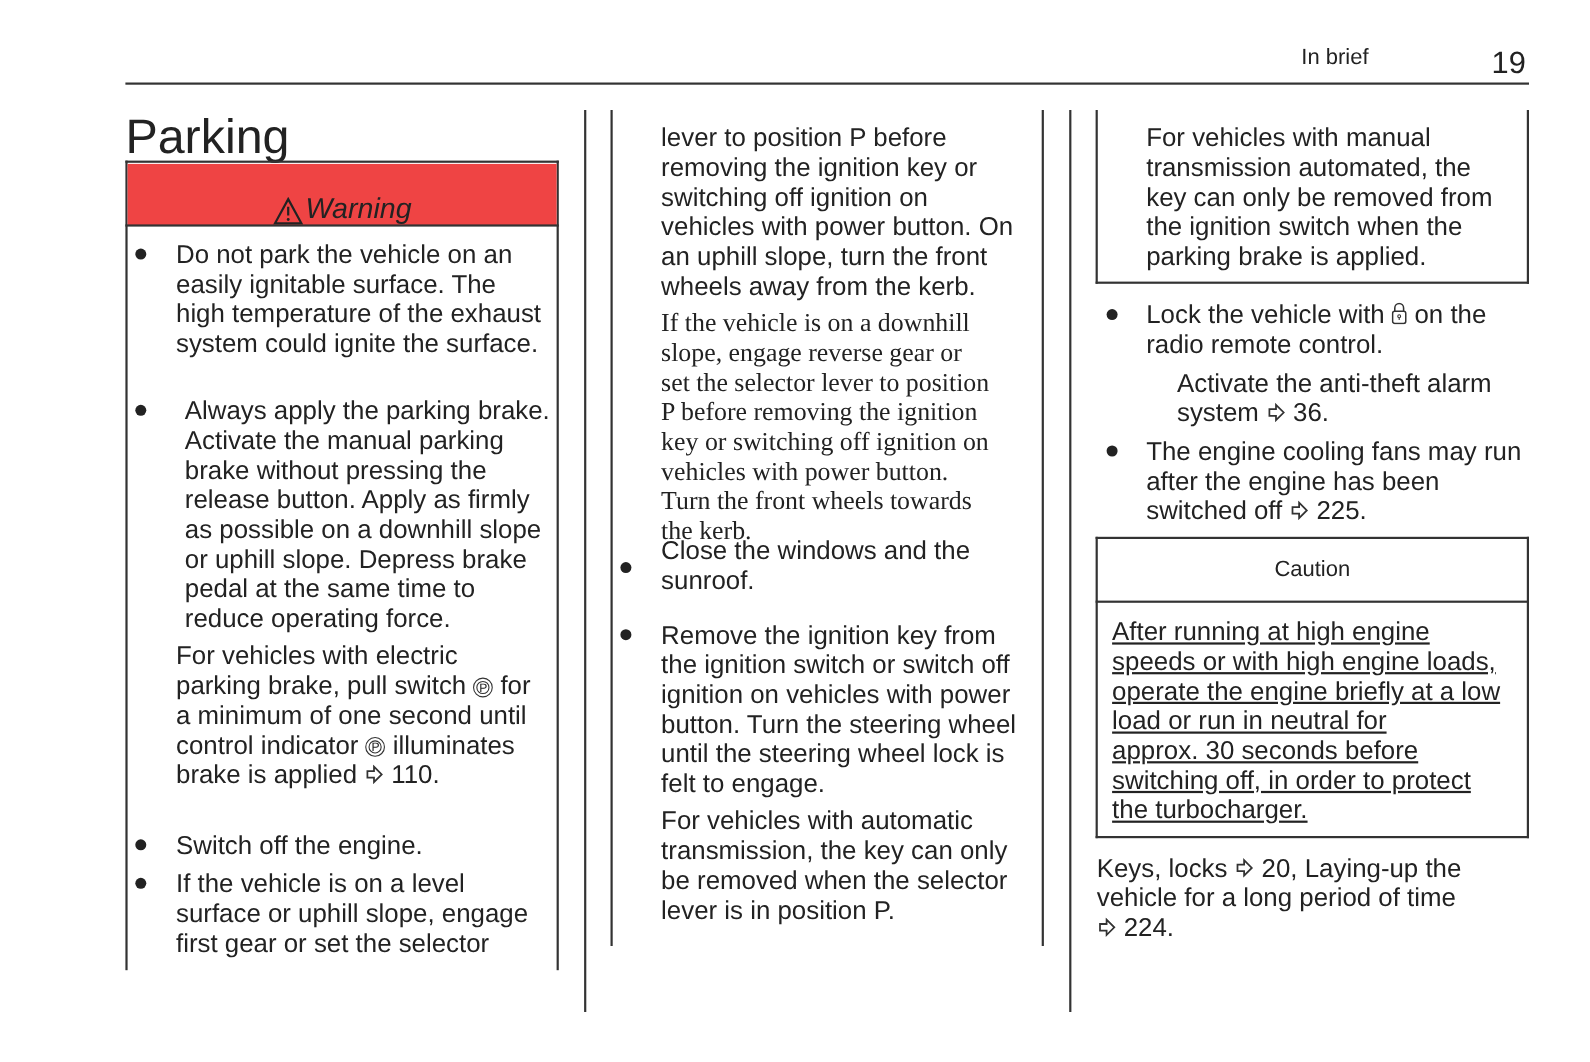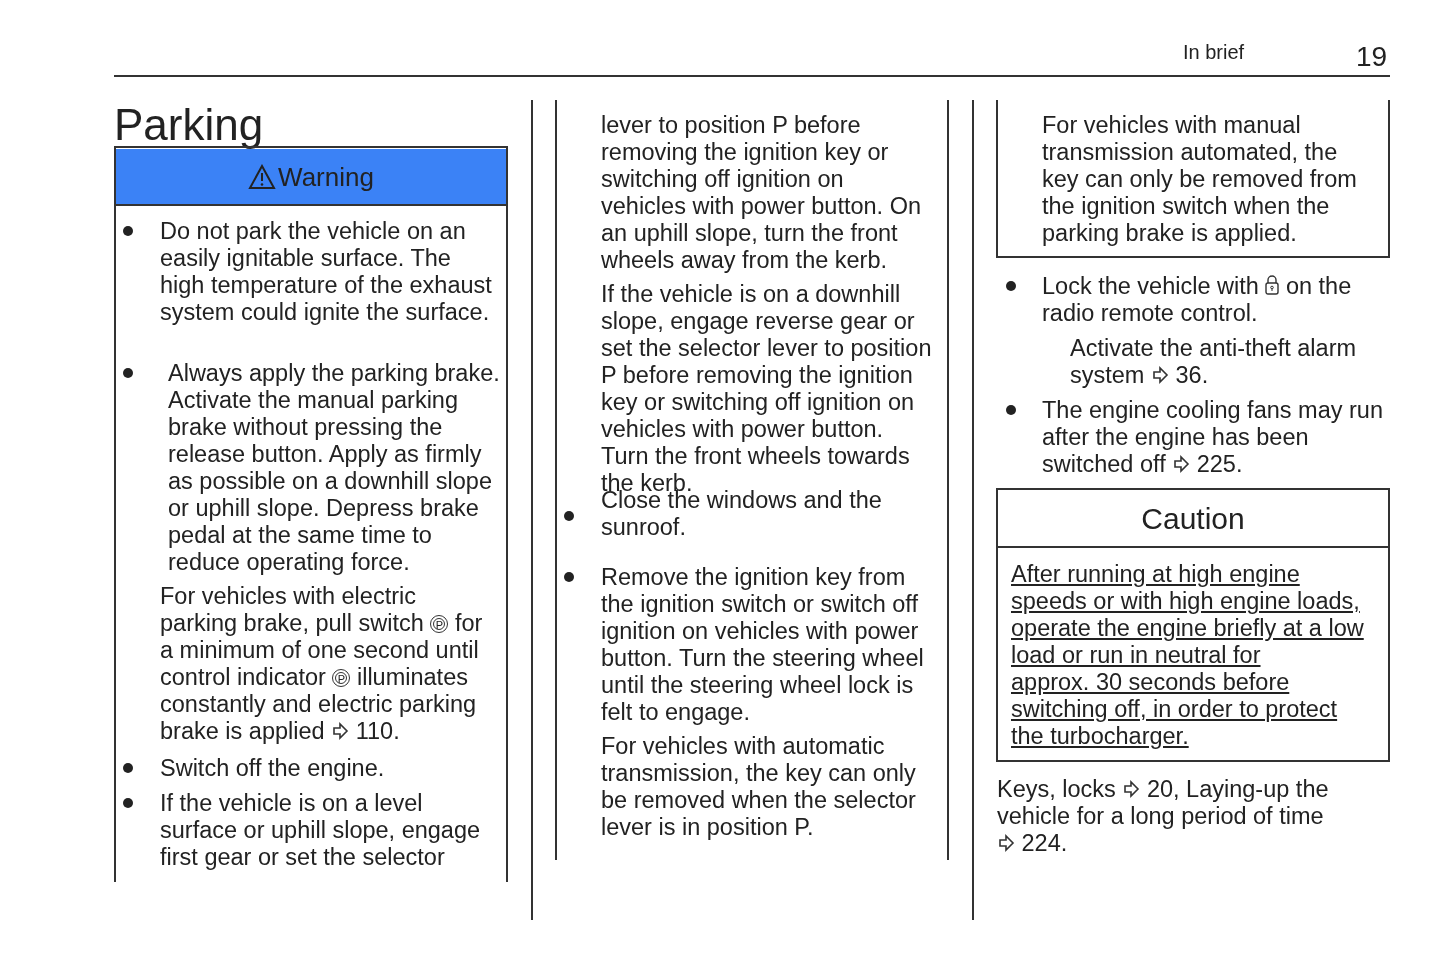--- a/index.html
+++ b/index.html
@@ -13,34 +13,35 @@
 
   .sep { position: absolute; width: 2px; background: #333; }
 
   .section-title { position: absolute; left: 114px; top: 100px; font-size: 44px; }
 
   .box-side { position: absolute; width: 2px; background: #333; }
   .box-hline { position: absolute; height: 2px; background: #333; }
 
   .warn-head {
     position: absolute; left: 116px; top: 149px; width: 390px; height: 56px;
-    background: #3b82f6; display: flex; align-items: center; justify-content: center;
+    background: #ef4444; display: flex; align-items: flex-end; justify-content: center;
     font-size: 26px;
+    font-style: italic;
   }
   .warn-head svg { margin-right: 2px; }
 
   .text { position: absolute; font-size: 23.5px; line-height: 27px; }
   .bullet-dot {
     position: absolute; width: 10px; height: 10px; border-radius: 50%; background: #222;
   }
   .para { margin: 0; }
 
   .caution-head {
     position: absolute; left: 998px; top: 491px; width: 390px; height: 55px;
-    display: flex; align-items: center; justify-content: center; font-size: 30px;
+    display: flex; align-items: center; justify-content: center; font-size: 20px;
   }
   .xref { display: inline-block; width: 18px; height: 18px; vertical-align: -1px; }
   .psym {
     display: inline-block; width: 18px; height: 18px; border: 1.5px solid #333; border-radius: 50%;
     font-size: 11px; line-height: 18px; text-align: center; vertical-align: 2px; box-sizing: border-box;
     position: relative;
   }
   .psym::after {
     content: ""; position: absolute; left: 2px; top: 2px; right: 2px; bottom: 2px;
     border: 1px solid #333; border-radius: 50%;
@@ -83,21 +84,20 @@
   <div class="bullet-dot" style="left:123px; top:368px;"></div>
   <div class="text" style="left:168px; top:360px; width:340px;">
     <p class="para">Always apply the parking brake. Activate the manual parking brake without pressing the release button. Apply as firmly as possible on a downhill slope or uphill slope. Depress brake pedal at the same time to reduce operating force.</p>
   </div>
 
   <div class="text" style="left:160px; top:583px; width:345px;">
     <div>For vehicles with electric</div>
     <div><span>parking brake, pull switch</span> <span class="psym"><span>P</span></span> <span>for</span></div>
     <div>a minimum of one second until</div>
     <div><span>control indicator</span> <span class="psym"><span>P</span></span> <span>illuminates</span></div>
-    <div>constantly and electric parking</div>
     <div><span>brake is applied</span>
       <svg class="xref" viewBox="0 0 18 18">
           <path d="M3 6 L9 6 L9 2 L16 9 L9 16 L9 12 L3 12 Z" fill="none" stroke="#333" stroke-width="1.6"></path>
         </svg>
       <span>110.</span></div>
   </div>
 </div>
 
 <div>
   <div class="bullet-dot" style="left:123px; top:763px;"></div>
@@ -115,21 +115,21 @@
 
   <div class="text" style="left:601px; top:112px; width:340px;">
     <div><span>lever to position</span> <b style="font-weight:normal;">P</b> <span>before</span></div>
     <div>removing the ignition key or</div>
     <div>switching off ignition on</div>
     <div>vehicles with power button. On</div>
     <div>an uphill slope, turn the front</div>
     <div>wheels away from the kerb.</div>
   </div>
 
-  <div class="text" style="left:601px; top:281px; width:340px;">
+  <div class="text" style="left:601px; top:281px; width:340px;font-family:Liberation Serif, serif;">
     <div>If the vehicle is on a downhill</div>
     <div>slope, engage reverse gear or</div>
     <div>set the selector lever to position</div>
     <div><span>P</span> <span>before removing the ignition</span></div>
     <div>key or switching off ignition on</div>
     <div>vehicles with power button.</div>
     <div>Turn the front wheels towards</div>
     <div>the kerb.</div>
   </div>
 

